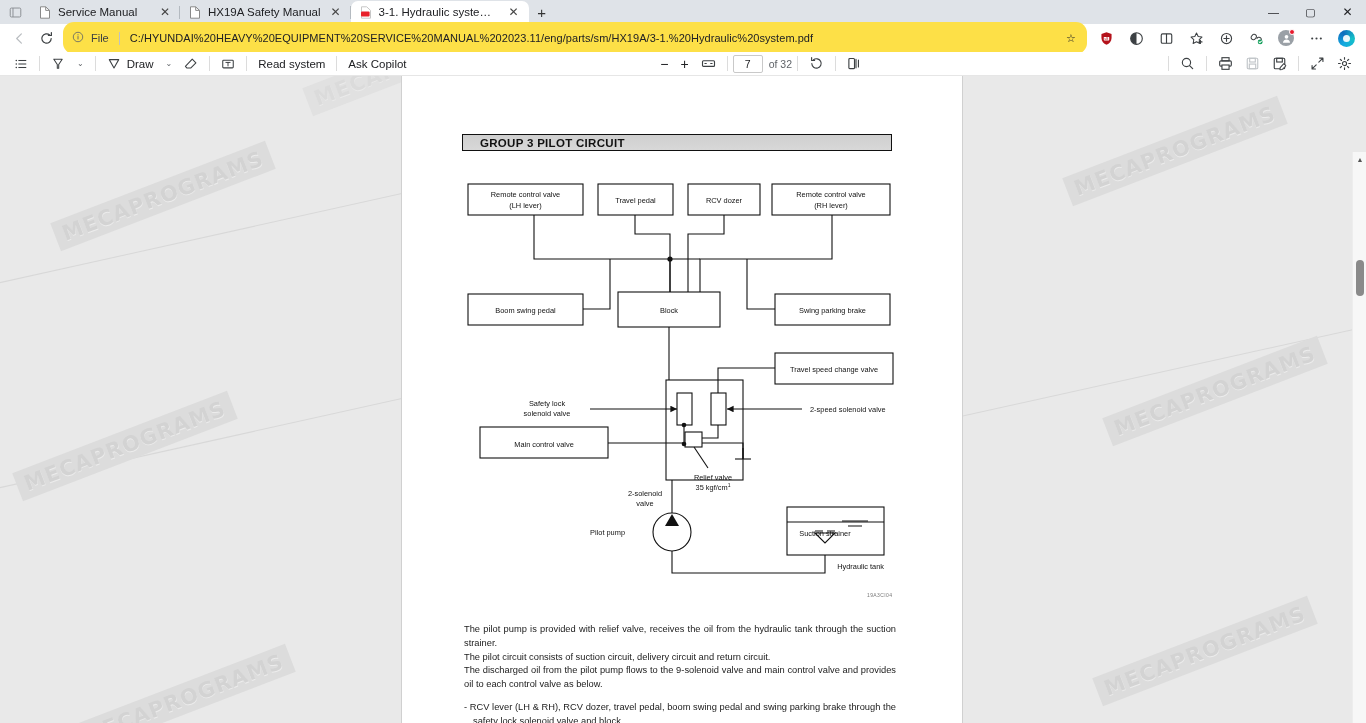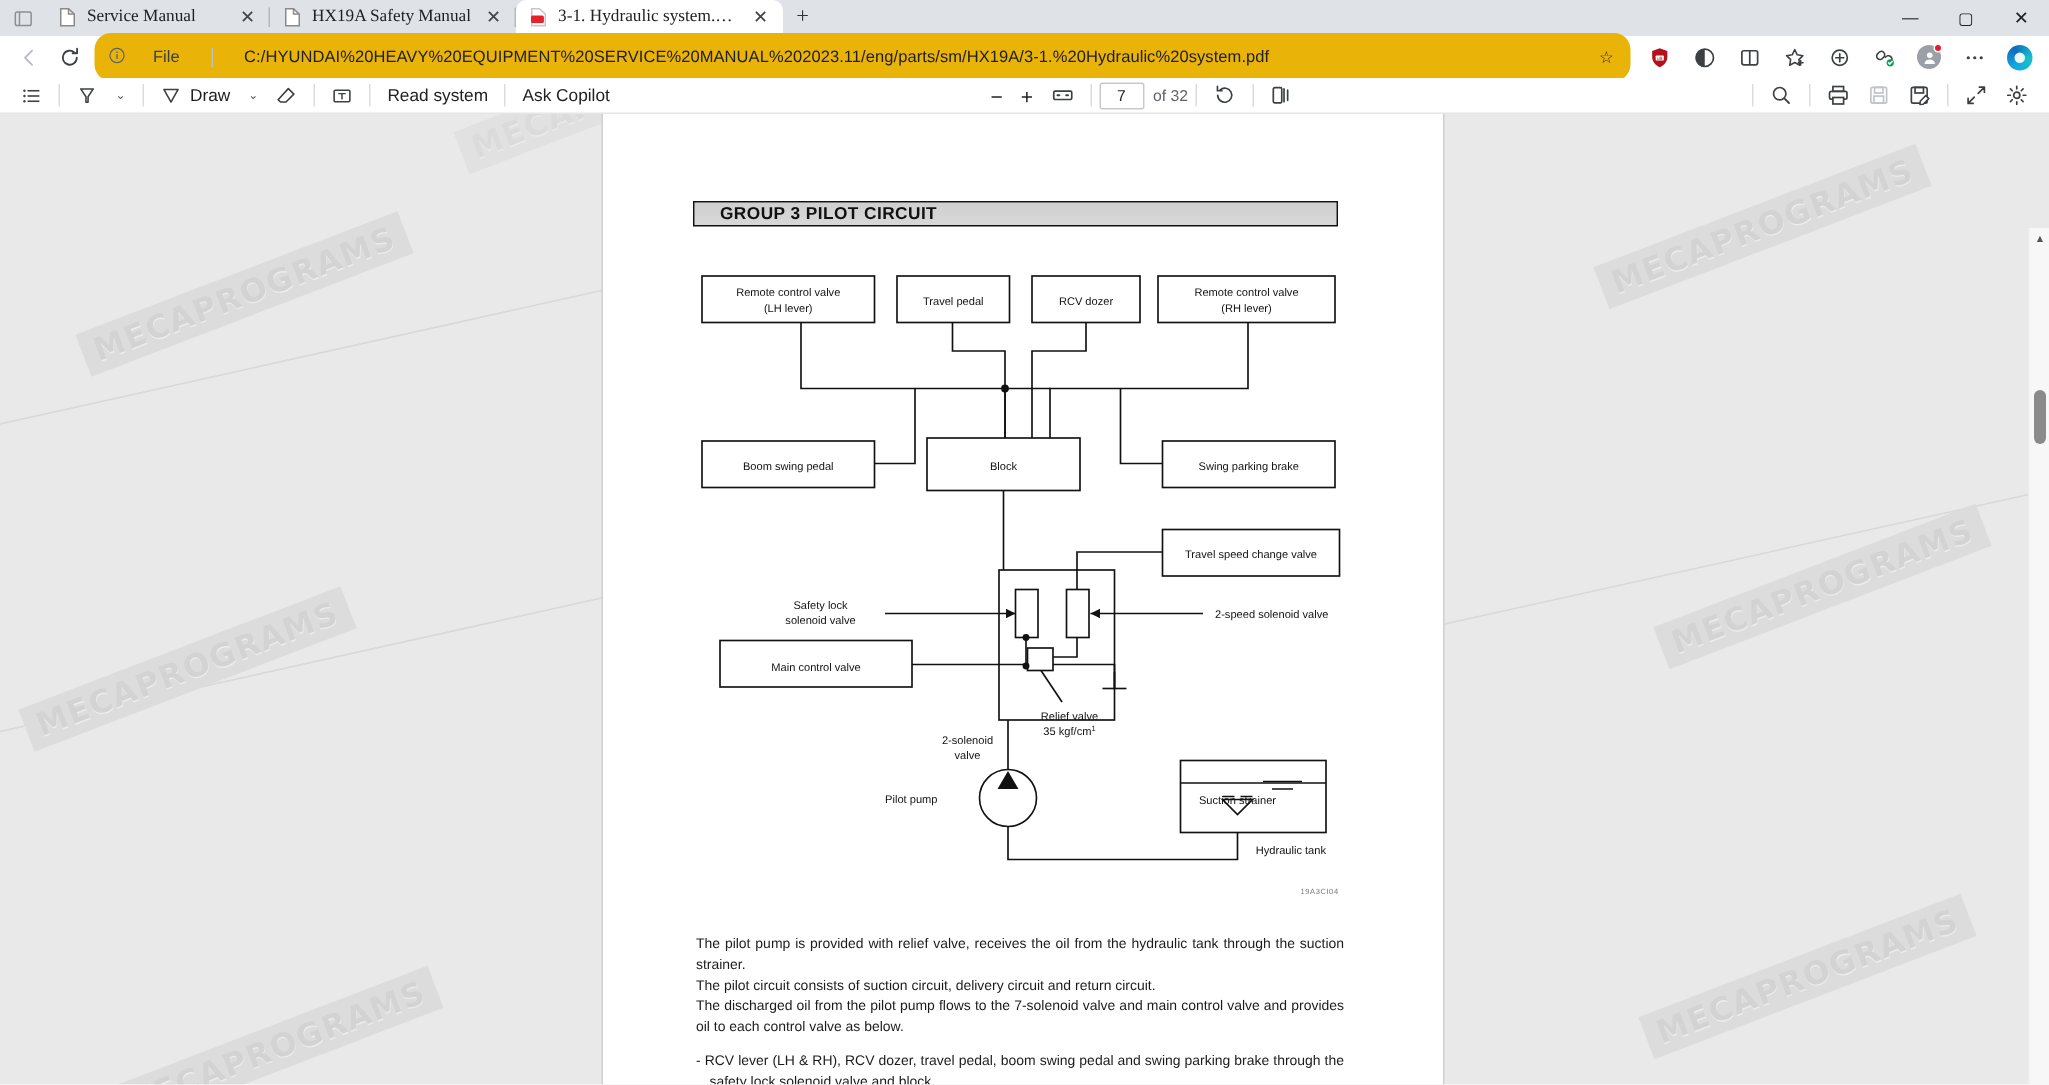--- a/index.html
+++ b/index.html
@@ -8,21 +8,21 @@
     font-family:"Liberation Sans", sans-serif;
     background:#ffffff;
   }
   #app { position:relative; width:1366px; height:723px; }
 
   
   .titlebar {
     position:absolute; left:0; top:0; width:1366px; height:24px;
     background:#dfe3e8; display:flex; align-items:flex-end;
   }
-  .tabsarea { display:flex; align-items:flex-start; height:24px; flex:1;font-family:Liberation Serif, serif; }
+  .tabsarea { display:flex; align-items:center; height:24px; flex:1; }
   .tabmenu-btn {
     width:30px; height:24px; display:flex; align-items:center; justify-content:center;
   }
   .tabmenu-btn svg { opacity:.65; }
   .tab {
     height:22px; display:flex; align-items:center; gap:7px;
     padding:0 7px 0 9px; font-size:11.5px; color:#202124;
     border-radius:7px 7px 0 0; min-width:150px; max-width:178px;
     position:relative;
   }
@@ -46,23 +46,23 @@
         font-size:11px; color:#202124; }
   .wc.close { font-size:12px; }
 
   
   .navbar {
     position:absolute; left:0; top:24px; width:1366px; height:28px;
     background:#ffffff; display:flex; align-items:center; padding:0 6px;
   }
   .navbtn { width:27px; height:24px; display:flex; align-items:center; justify-content:center; }
   .omnibox {
-    flex:1; height:32px; background:#eab308; border-radius:11px;
+    flex:1; height:32px; background:#fde047; border-radius:11px;
     display:flex; align-items:center; padding:0 6px 0 9px; margin:0 5px 0 3px;
-    font-size:11px; color:#202124; gap:18px; overflow:hidden;
+    font-size:11px; color:#202124; gap:7px; overflow:hidden;
   }
   .omnibox .filelbl { font-size:11px; color:#3c4043; }
   .omnibox .divider { width:1px; height:13px; background:#bdc1c6; margin:0 3px; }
   .omnibox .urltext {
     flex:1; white-space:nowrap; overflow:hidden; text-overflow:ellipsis;
     font-size:11px; color:#202124; letter-spacing:.05px;
   }
   .omnibox .starbtn { width:20px; display:flex; align-items:center; justify-content:center; }
   .navicons { display:flex; align-items:center; gap:2px; }
   .navicon { width:28px; height:24px; display:flex; align-items:center; justify-content:center; position:relative; }
@@ -552,21 +552,21 @@
             <text x="423" y="460">Suction strainer</text>
             <text x="482" y="493" text-anchor="end">Hydraulic tank</text>
           </g>
         </svg>
 
         <div style="position:absolute; left:465px; top:516px; font-size:5px; color:#777; letter-spacing:.4px;">19A3CI04</div>
 
         <div class="bodytext">
           <p class="just">The pilot pump is provided with relief valve, receives the oil from the hydraulic tank through the suction strainer.</p>
           <p class="just">The pilot circuit consists of suction circuit, delivery circuit and return circuit.</p>
-          <p class="just">The discharged oil from the pilot pump flows to the 7-solenoid valve and main control valve and provides oil to each control valve as below.</p>
+          <p class="just">The discharged oil from the pilot pump flows to the 9-solenoid valve and main control valve and provides oil to each control valve as below.</p>
           <p class="just bullet">- RCV lever (LH &amp; RH), RCV dozer, travel pedal, boom swing pedal and swing parking brake through the safety lock solenoid valve and block.</p>
         </div>
 
       </div>
     </div>
 
     <div class="vscroll">
       <div class="arrow up">▲</div>
       <div class="thumb"></div>
 

